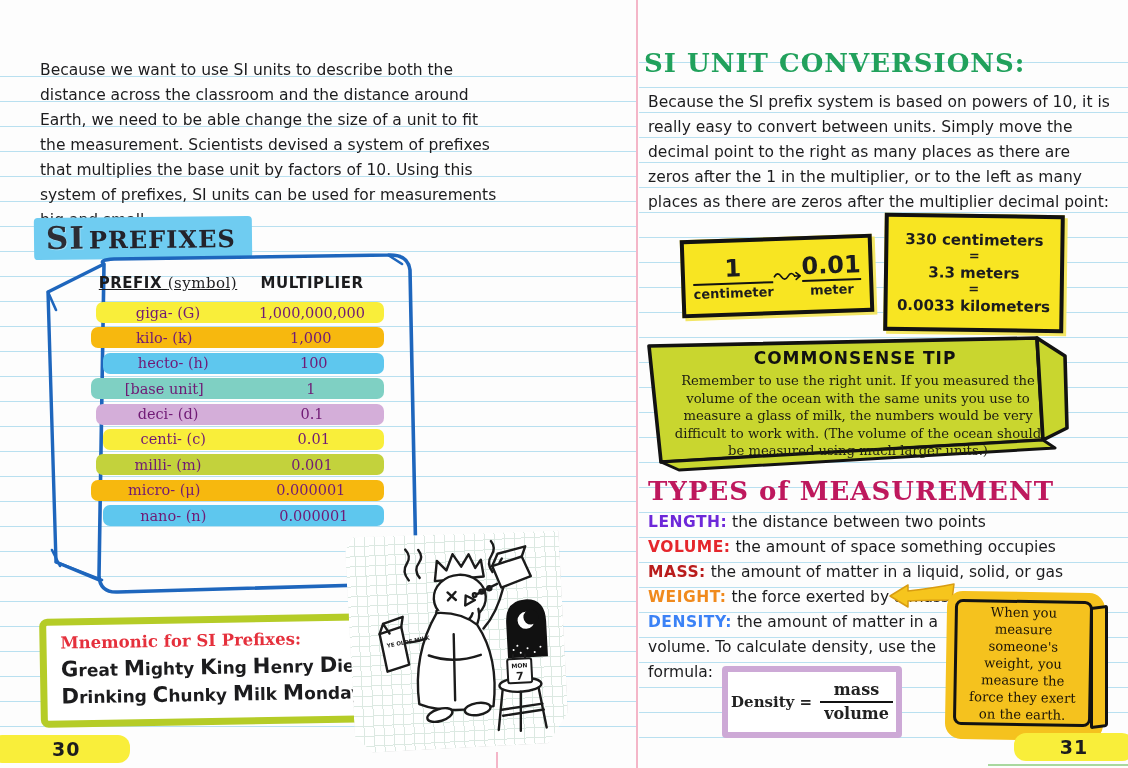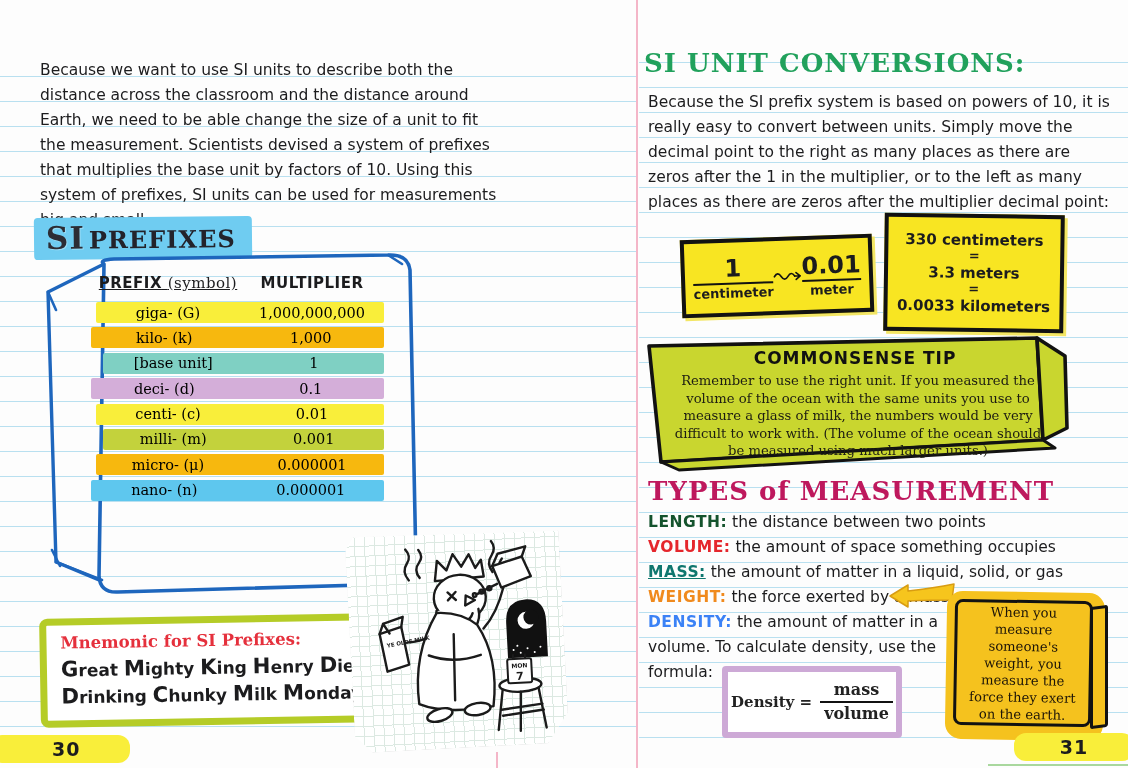--- a/index.html
+++ b/index.html
@@ -23,22 +23,22 @@
   .prefix-head .fancy{font-family:"DejaVu Serif",serif;font-weight:700;font-size:31px;color:#2c2c34;
     letter-spacing:1px;text-shadow:1px 1px 0 #9adcf6;}
   .prefix-head .rest{font-family:"DejaVu Serif",serif;font-weight:700;font-size:24px;color:#23232b;
     letter-spacing:1px;margin-left:4px;}
   .frame-svg{position:absolute;left:26px;top:250px;}
   .tbl-header{position:absolute;left:96px;top:274px;width:288px;display:flex;}
   .tbl-header .h1{width:50%;text-align:center;font-weight:800;font-size:15px;letter-spacing:.5px;text-decoration:underline;}
   .tbl-header .h1 .sym{font-family:"DejaVu Serif",serif;font-weight:400;font-size:15px;}
   .tbl-header .h2{width:50%;text-align:center;font-weight:800;font-size:15px;letter-spacing:.5px;}
   .rows{position:absolute;left:96px;top:302px;width:288px;}
-  .p-row{height:21px;margin-bottom:4.4px;border-radius:2px;display:flex;align-items:center;
-    font-family:"DejaVu Serif",serif;font-size:14.5px;color:#000000;}
+  .p-row{height:21px;margin-bottom:4.4px;border-radius:7px;display:flex;align-items:center;
+    font-family:"DejaVu Serif",serif;font-size:14.5px;color:#701a75;}
   .p-row span{display:block;}
   .p-name{width:50%;text-align:center;}
   .p-val{width:50%;text-align:center;}
   .p-row:nth-child(2n){margin-left:-5px;}
   .p-row:nth-child(3n){margin-left:7px;}
   .mnemonic{position:absolute;left:40px;top:616px;width:300px;border:7px solid #b5cc27;border-radius:8px;
     background:#fff;padding:8px 10px 10px 14px;transform:rotate(-1deg);}
   .mnemonic .m-title{font-family:"DejaVu Serif",serif;font-weight:700;color:#e5303c;font-size:16.5px;margin-bottom:4px;}
   .mnemonic .m-line{font-size:17px;font-weight:600;line-height:26px;white-space:nowrap;}
   .mnemonic .m-line b{font-size:1.25em;font-weight:900;}
@@ -133,20 +133,24 @@
 
   <div class="rows">
     <div class="p-row" style="background: rgb(249, 238, 58);">
         <span class="p-name">giga- (G)</span>
         <span class="p-val">1,000,000,000</span>
       </div>
     <div class="p-row" style="background: rgb(247, 184, 14);">
         <span class="p-name">kilo- (k)</span>
         <span class="p-val">1,000</span>
       </div>
+    <div class="p-row" style="background: rgb(94, 199, 238);">
+        <span class="p-name">hecto- (h)</span>
+        <span class="p-val">100</span>
+      </div>
     <div class="p-row" style="background: rgb(127, 208, 195);">
         <span class="p-name">[base unit]</span>
         <span class="p-val">1</span>
       </div>
     <div class="p-row" style="background: rgb(212, 174, 217);">
         <span class="p-name">deci- (d)</span>
         <span class="p-val">0.1</span>
       </div>
     <div class="p-row" style="background: rgb(249, 238, 58);">
         <span class="p-name">centi- (c)</span>
@@ -276,23 +280,23 @@
       <polygon points="392,2 420,20 422,92 398,104" fill="#c9d62f" stroke="#121212" stroke-width="3.6" stroke-linejoin="round"></polygon>
       <polygon points="16,126 398,104 410,112 34,134" fill="#c9d62f" stroke="#121212" stroke-width="3" stroke-linejoin="round"></polygon>
     </svg>
     <div class="tip-title">COMMONSENSE TIP</div>
     <div class="tip-body">Remember to use the right unit. If you measured the volume of the ocean with the same units you use to measure a glass of milk, the numbers would be very difficult to work with. (The volume of the ocean should be measured using much larger units.)</div>
   </div>
 
   <div class="types-head">TYPES of MEASUREMENT</div>
 
   <div class="defs">
-    <div class="def"><span class="term" style="color: #14532d;">LENGTH:</span><span class="hand"> the distance between two points</span></div>
+    <div class="def"><span class="term" style="color: #6d28d9;">LENGTH:</span><span class="hand"> the distance between two points</span></div>
     <div class="def"><span class="term" style="color: rgb(229, 38, 44);">VOLUME:</span><span class="hand"> the amount of space something occupies</span></div>
-    <div class="def"><span class="term" style="color: #0f766e; text-decoration: underline;">MASS:</span><span class="hand"> the amount of matter in a liquid, solid, or gas</span></div>
+    <div class="def"><span class="term" style="color: #b91c1c;">MASS:</span><span class="hand"> the amount of matter in a liquid, solid, or gas</span></div>
     <div class="def"><span class="term" style="color: rgb(240, 138, 29);">WEIGHT:</span><span class="hand"> the force exerted by a mass</span></div>
     <div class="def narrow"><span class="term" style="color: #3b82f6;">DENSITY:</span><span class="hand"> the amount of matter in a volume. To calculate density, use the formula:</span></div>
   </div>
 
   <svg class="weight-arrow" width="68" height="28" viewBox="0 0 68 28">
     <path d="M2,14 L20,3 L20,9 Q46,6 66,2 L64,18 Q44,18 20,19 L20,25 Z" fill="#f6c51d" stroke="#d89c12" stroke-width="1.5" stroke-linejoin="round"></path>
   </svg>
 
   <div class="formula-box">
     <span class="lhs">Density =</span>

